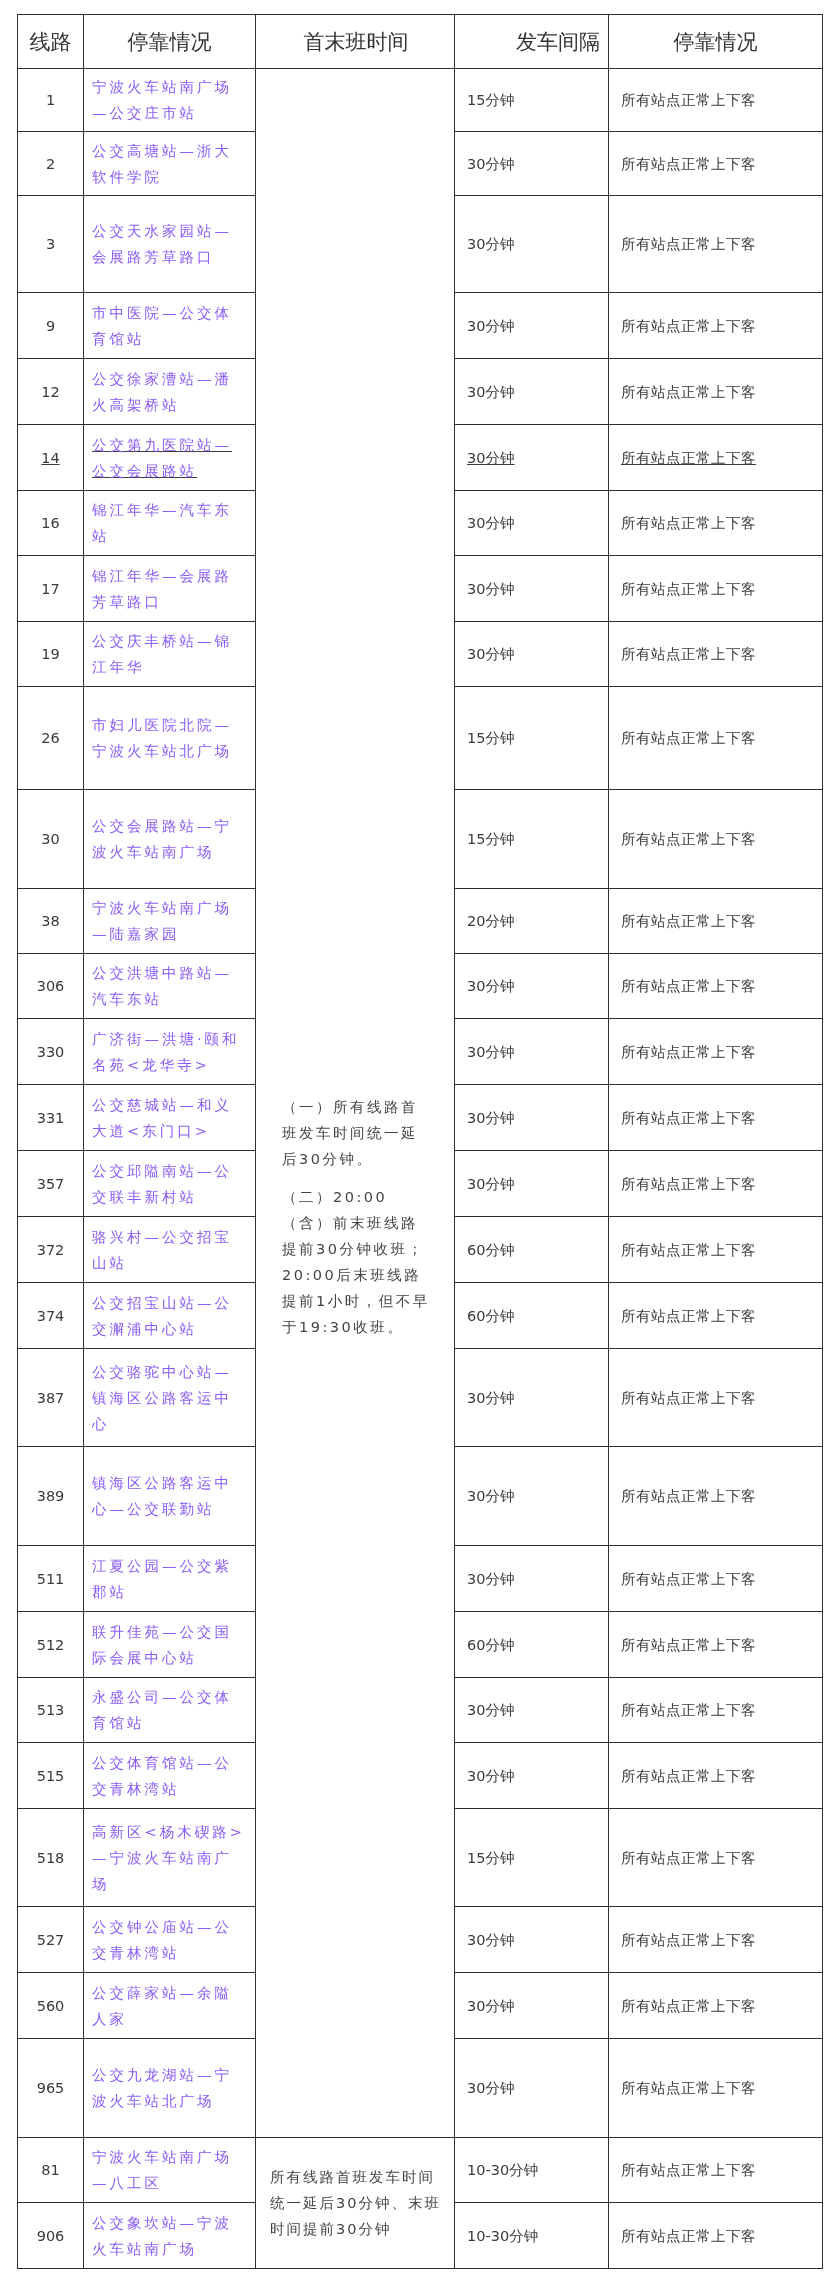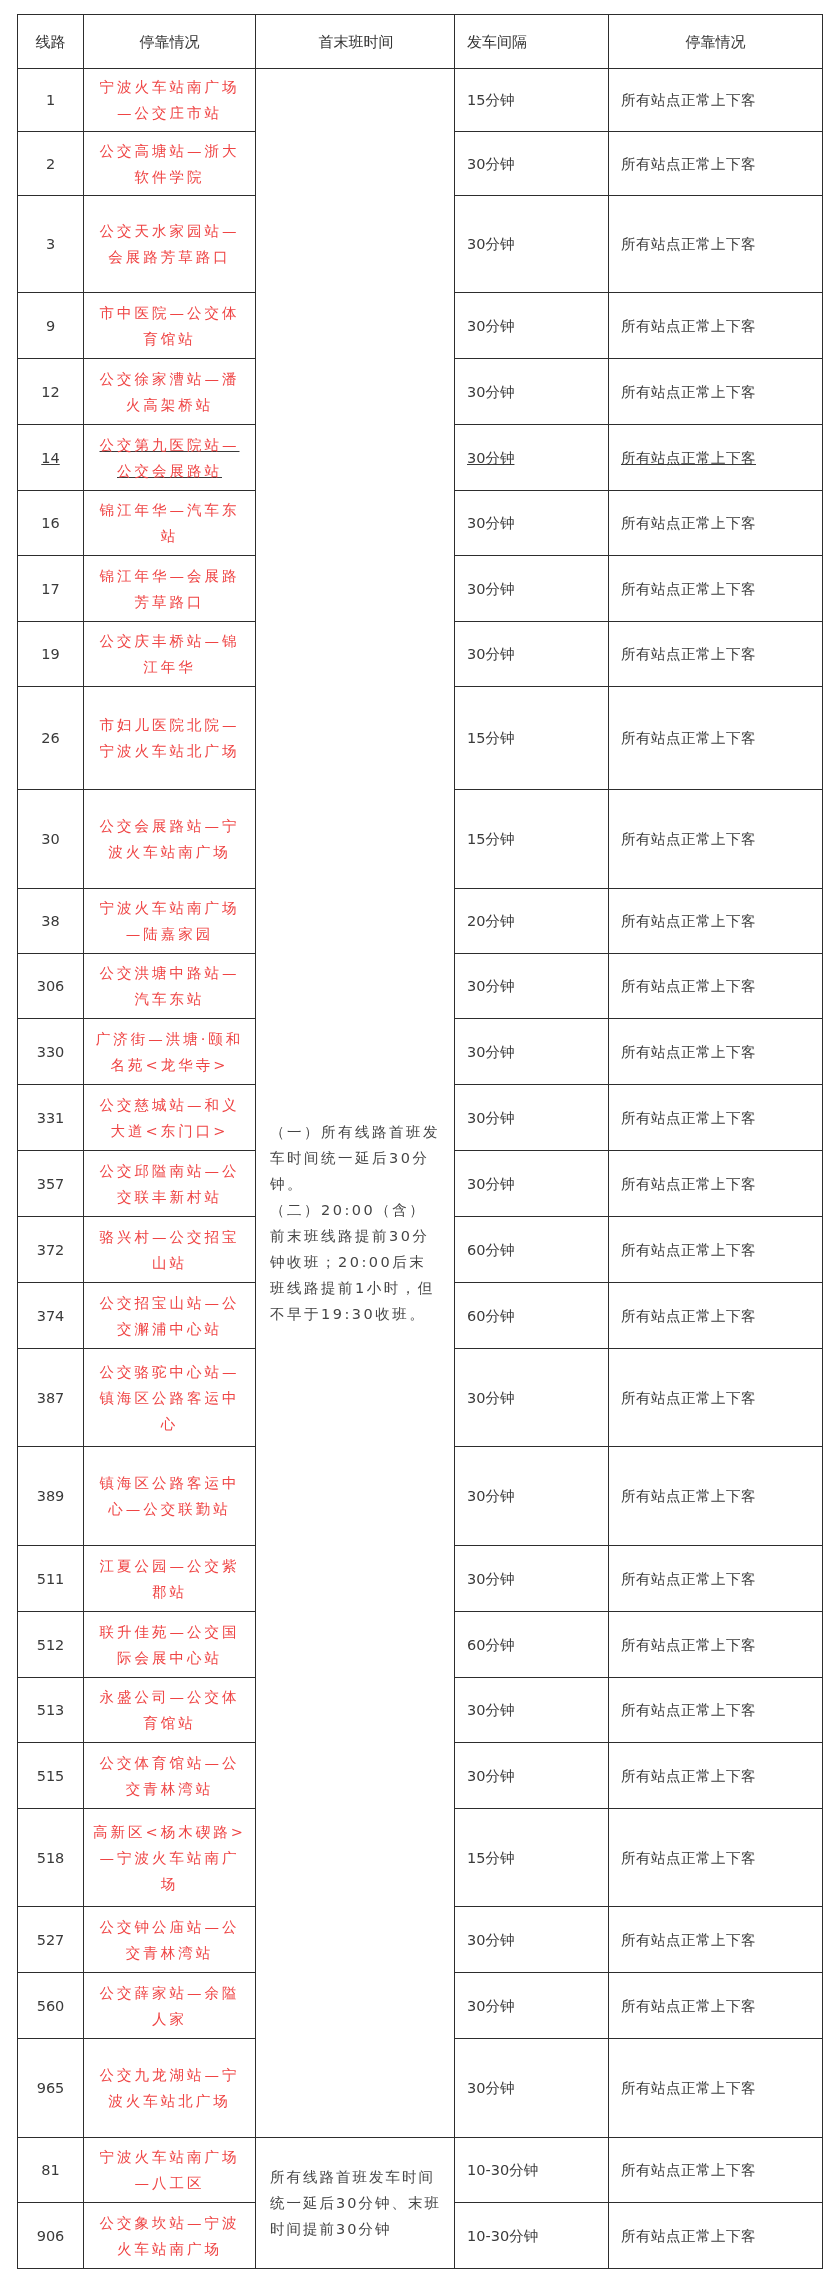--- a/index.html
+++ b/index.html
@@ -2,38 +2,38 @@
 <html><head>
 <meta charset="utf-8">
 <style>
   html, body { margin: 0; padding: 0; background: #ffffff; }
   body { width: 836px; height: 2279px; position: relative; overflow: hidden;
          font-family: "DejaVu Sans", "Liberation Sans", sans-serif; color: #3a3a3a; }
   .tbl { position: absolute; left: 17px; top: 14px; border-collapse: collapse;
          table-layout: fixed; width: 806px; }
   .tbl td, .tbl th { border: 1.5px solid #2d2d2d; padding: 0 8px; vertical-align: middle;
                      font-size: 14.5px; line-height: 26px; font-weight: normal; }
-  .tbl th { height: 52px; text-align: center; font-size: 15px; color: #333; }
+  .tbl th { height: 52px; text-align: center; font-size: 21px; color: #333; }
   .c-line { width: 61px; text-align: center; padding: 0 2px !important; font-size: 14.5px; }
-  .c-stops { width: 155px; letter-spacing: 3px; color: #ef4444; word-break: break-all; text-align: center; }
+  .c-stops { width: 155px; letter-spacing: 3px; color: #8b5cf6; word-break: break-all; }
   .c-time { width: 172px; color: #444; letter-spacing: 2.5px; word-break: break-all; padding: 0 12px 0 14px !important; }
   .c-int { width: 133px; padding-left: 12px !important; }
   .c-stop { padding-left: 12px !important; letter-spacing: 0.5px; }
-  .time-block p { margin: 0; text-indent: 0; }
+  .time-block p { margin: 12px; text-indent: 0; }
 </style>
 </head>
 <body>
 
 <table class="tbl">
   <thead>
     <tr style="height:54px">
       <th class="c-line">线路</th>
       <th class="c-stops" style="letter-spacing:0">停靠情况</th>
       <th class="c-time" style="letter-spacing:0">首末班时间</th>
-      <th class="c-int" style="text-align:left;padding-left:0">发车间隔</th>
+      <th class="c-int" style="text-align:right;padding-left:0">发车间隔</th>
       <th>停靠情况</th>
     </tr>
   </thead>
   <tbody id="tbody">
       <tr style="height: 63px;">
         <td class="c-line">1</td>
         <td class="c-stops">宁波火车站南广场—公交庄市站</td>
         <td class="c-time" rowspan="28">
           <div class="time-block" style="margin-top:240px">
             <p>（一）所有线路首班发车时间统一延后30分钟。</p>

